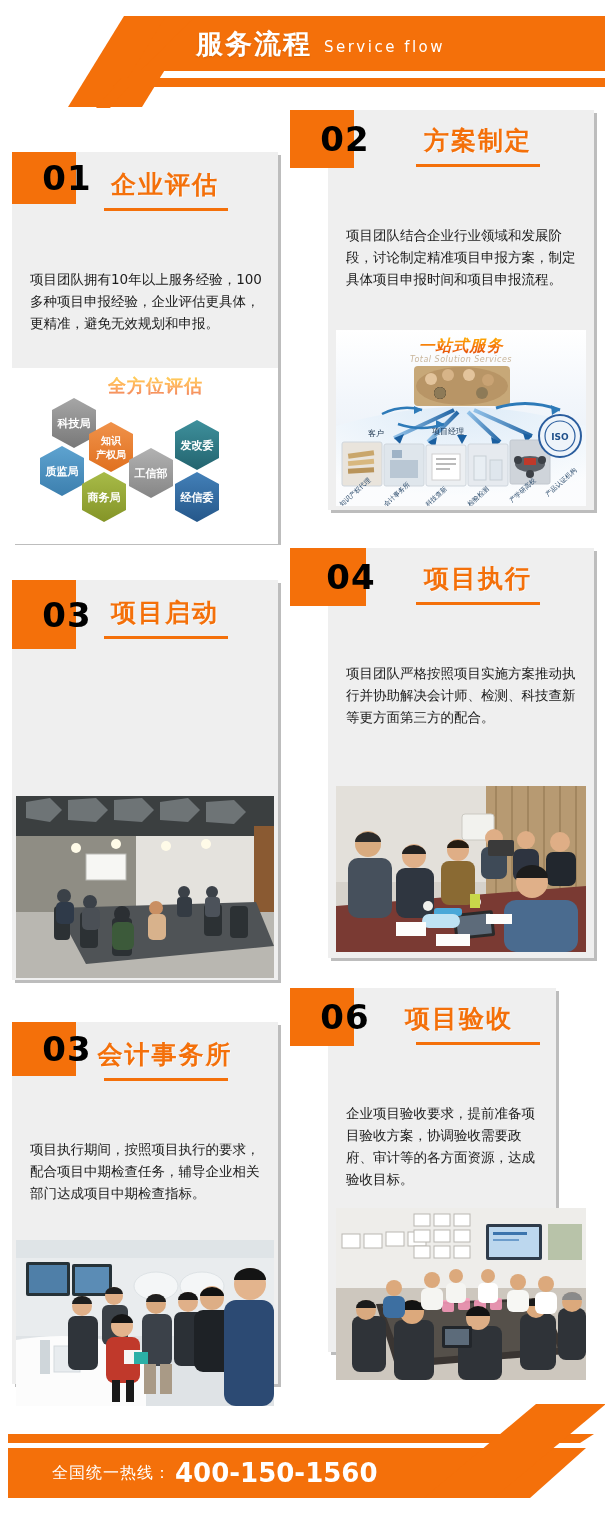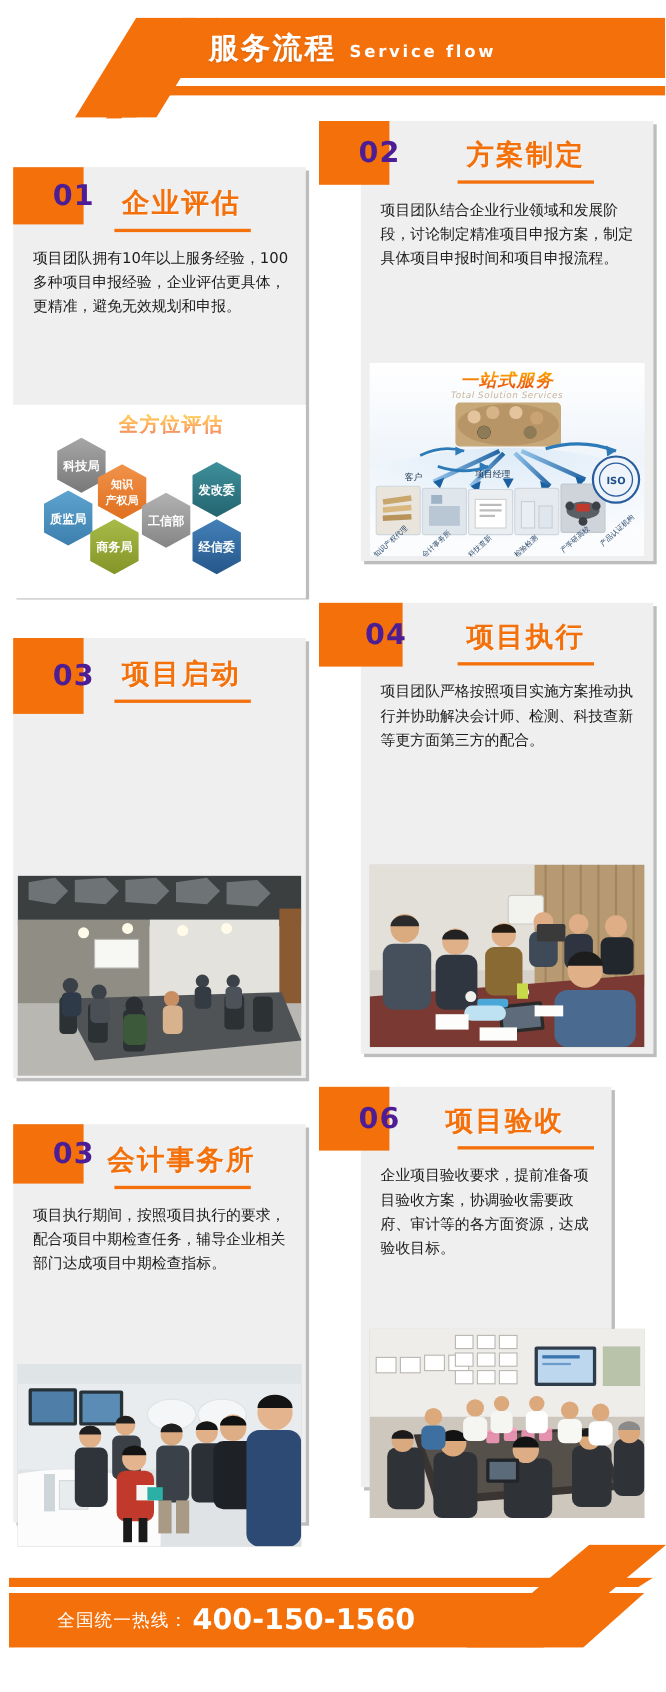--- a/index.html
+++ b/index.html
@@ -41,52 +41,53 @@
   .hdr-text {
     position:absolute; left:0; top:18px; width:605px; height:52px;
     display:flex; align-items:center; justify-content:center; gap:12px;
     padding-left:36px;
   }
   .hdr-title-cn {
     color:#ffffff; font-size:27px; font-weight:bold; letter-spacing:2px;
     text-shadow: 0 1px 2px rgba(0,0,0,.12);
   }
   .hdr-title-en {
-    color:#ffffff; font-size:15px; letter-spacing:2.5px; font-weight:700;
+    color:#ffffff; font-size:15px; letter-spacing:2.5px; font-weight:400;
     position:relative; top:3px;
   }
 
   
   .card {
     position:absolute;
     background:#EFEFEF;
     box-shadow: 3px 3px 0 0 #BDBDBD;
   }
   .badge {
     position:absolute; left:-12px; top:-18px;
     width:62px; height:52px;
     background:#F4700A;
-    color:#4c1d95; font-size:26px; font-weight:bold;
+    color:#000000; font-size:34px; font-weight:bold;
     display:flex; align-items:center; justify-content:center;
     letter-spacing:1px; z-index:5;padding-left:46px;
   }
   .card-title {
     color:#F4700A; font-size:25px; font-weight:bold; letter-spacing:2px;
     text-align:center; padding-top:14px;
     text-shadow: 1px 1px 0 rgba(255,255,255,.55);
   }
   .title-rule {
     width:124px; height:3px; background:#F4700A;
     margin:7px auto 0 auto;
   }
   .card-body {
     color:#1b1b1b; font-size:13.5px; line-height:1.62;
     padding:14px 14px 12px 18px;
     font-weight:500;
     text-align:left;
+    margin-top:44px;
   }
   .photo { position:absolute; background:#d7d7d7; overflow:hidden; }
 
   
   #card1 { left:12px;  top:152px; width:266px; height:390px; }
   #card1 .badge { left:0px; top:0px; width:64px; height:52px; }
   #card1 .card-title { padding-top:16px; padding-left:40px; }
   #card1 .title-rule { margin-left:92px; }
 
   #card2 { left:328px; top:110px; width:266px; height:400px; }

